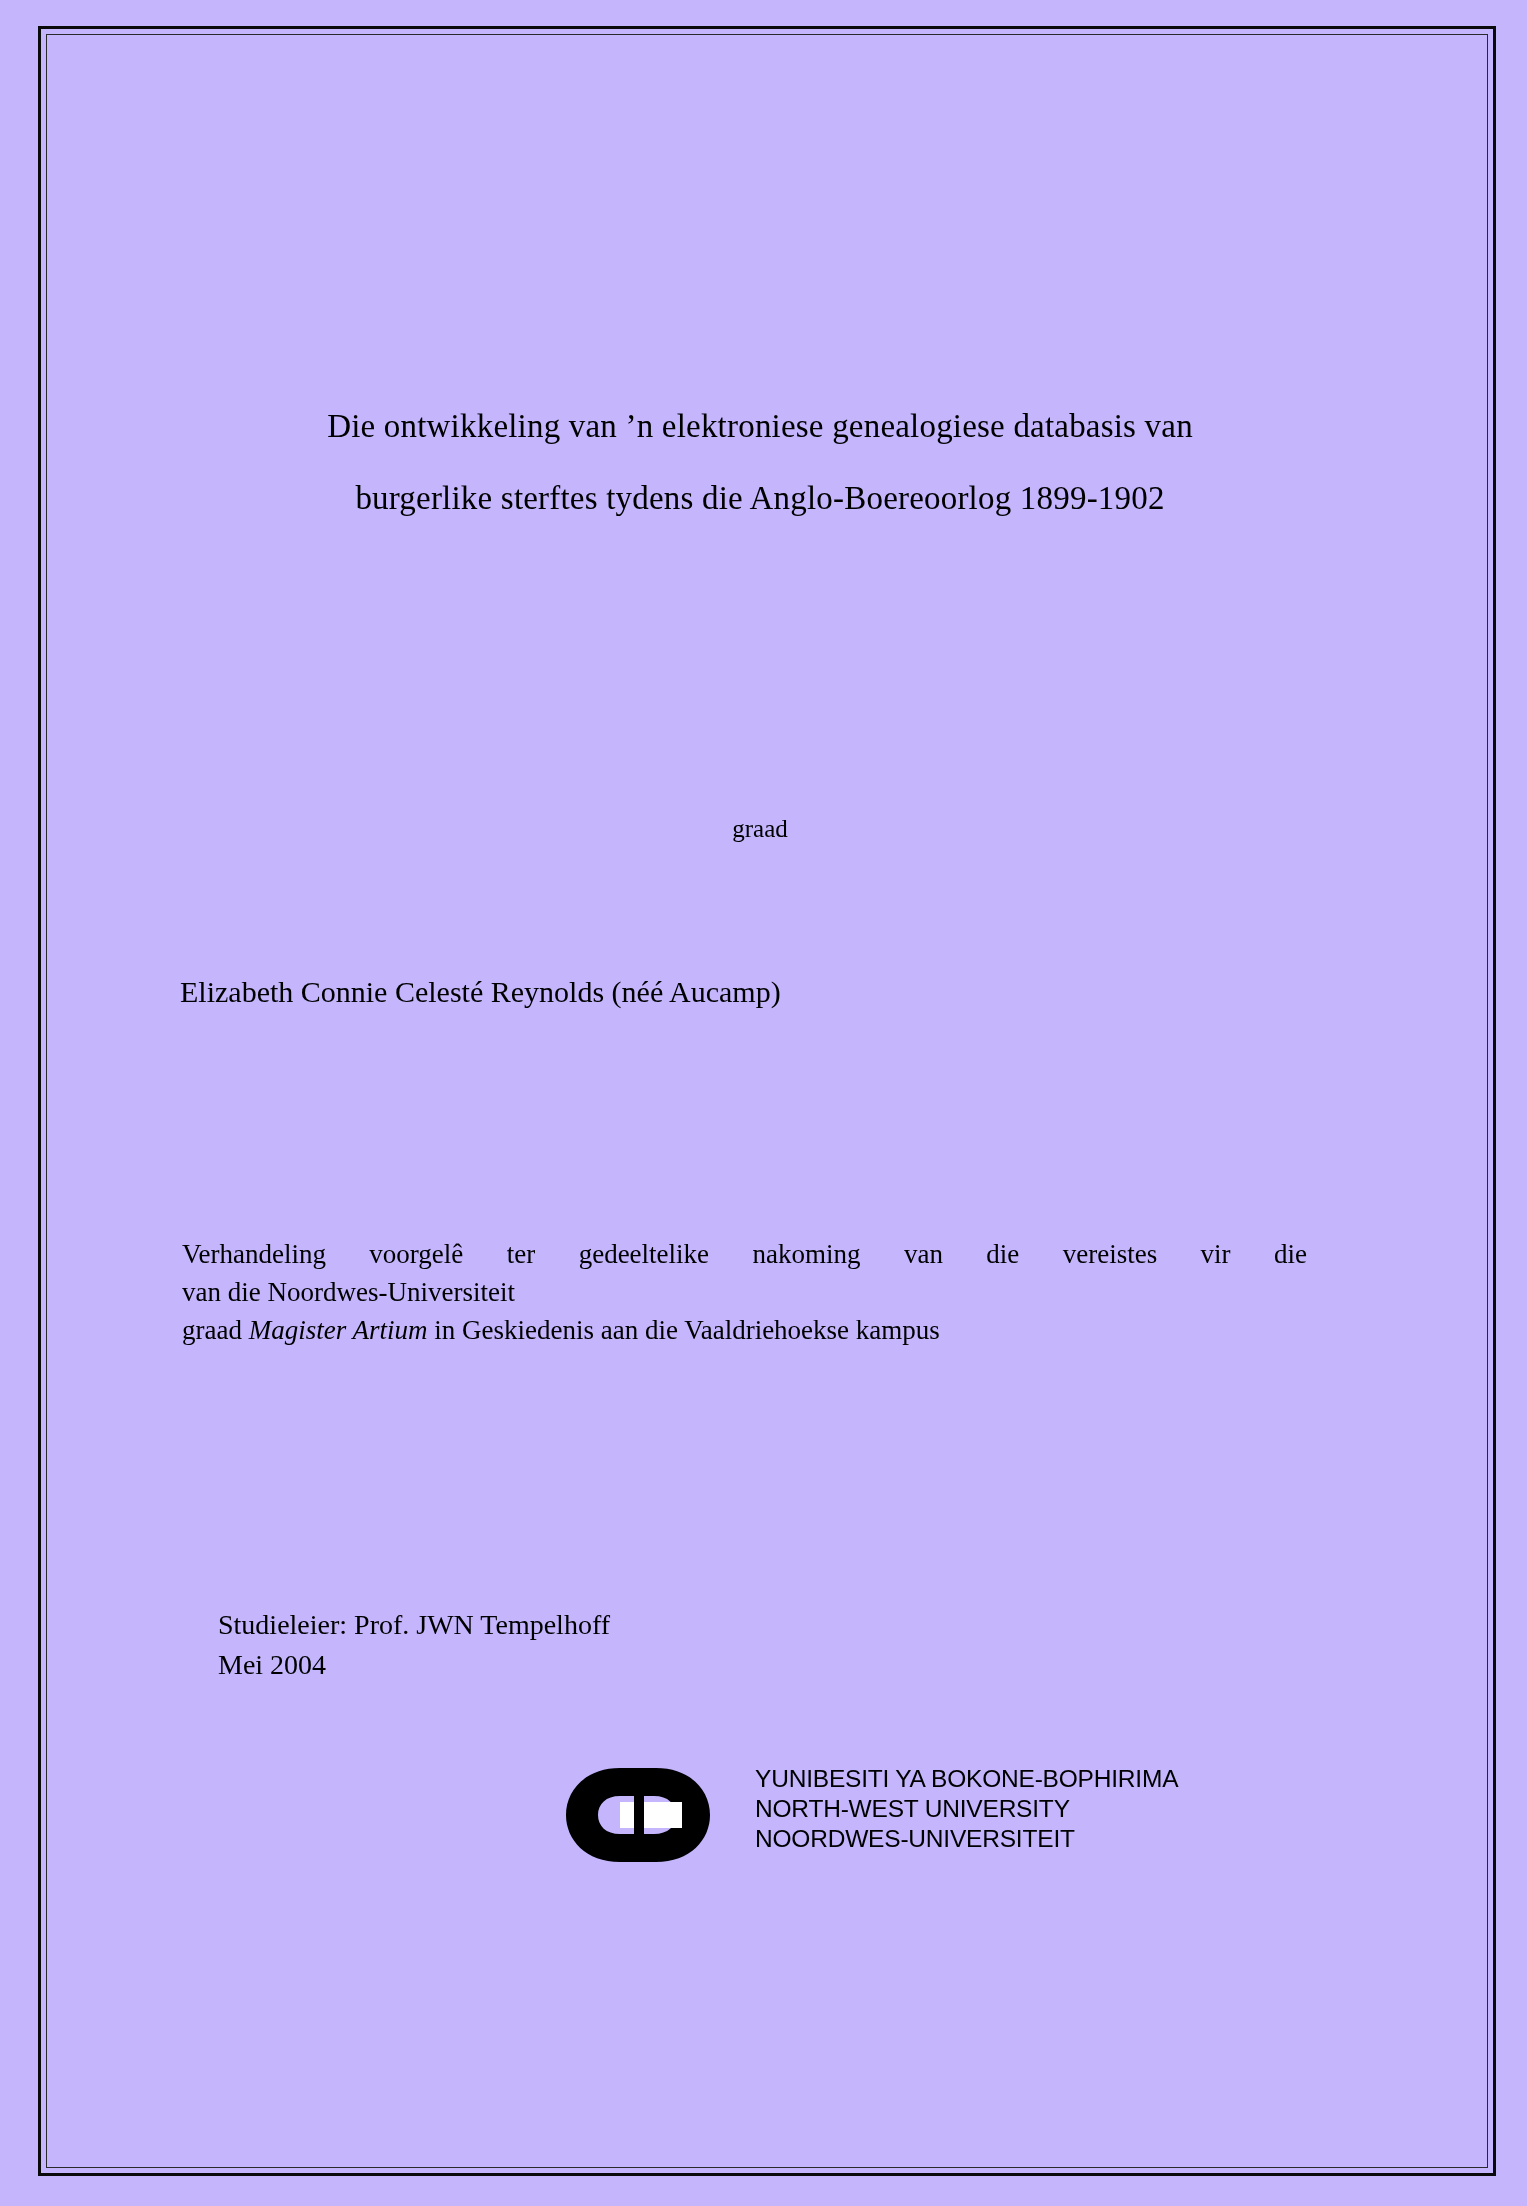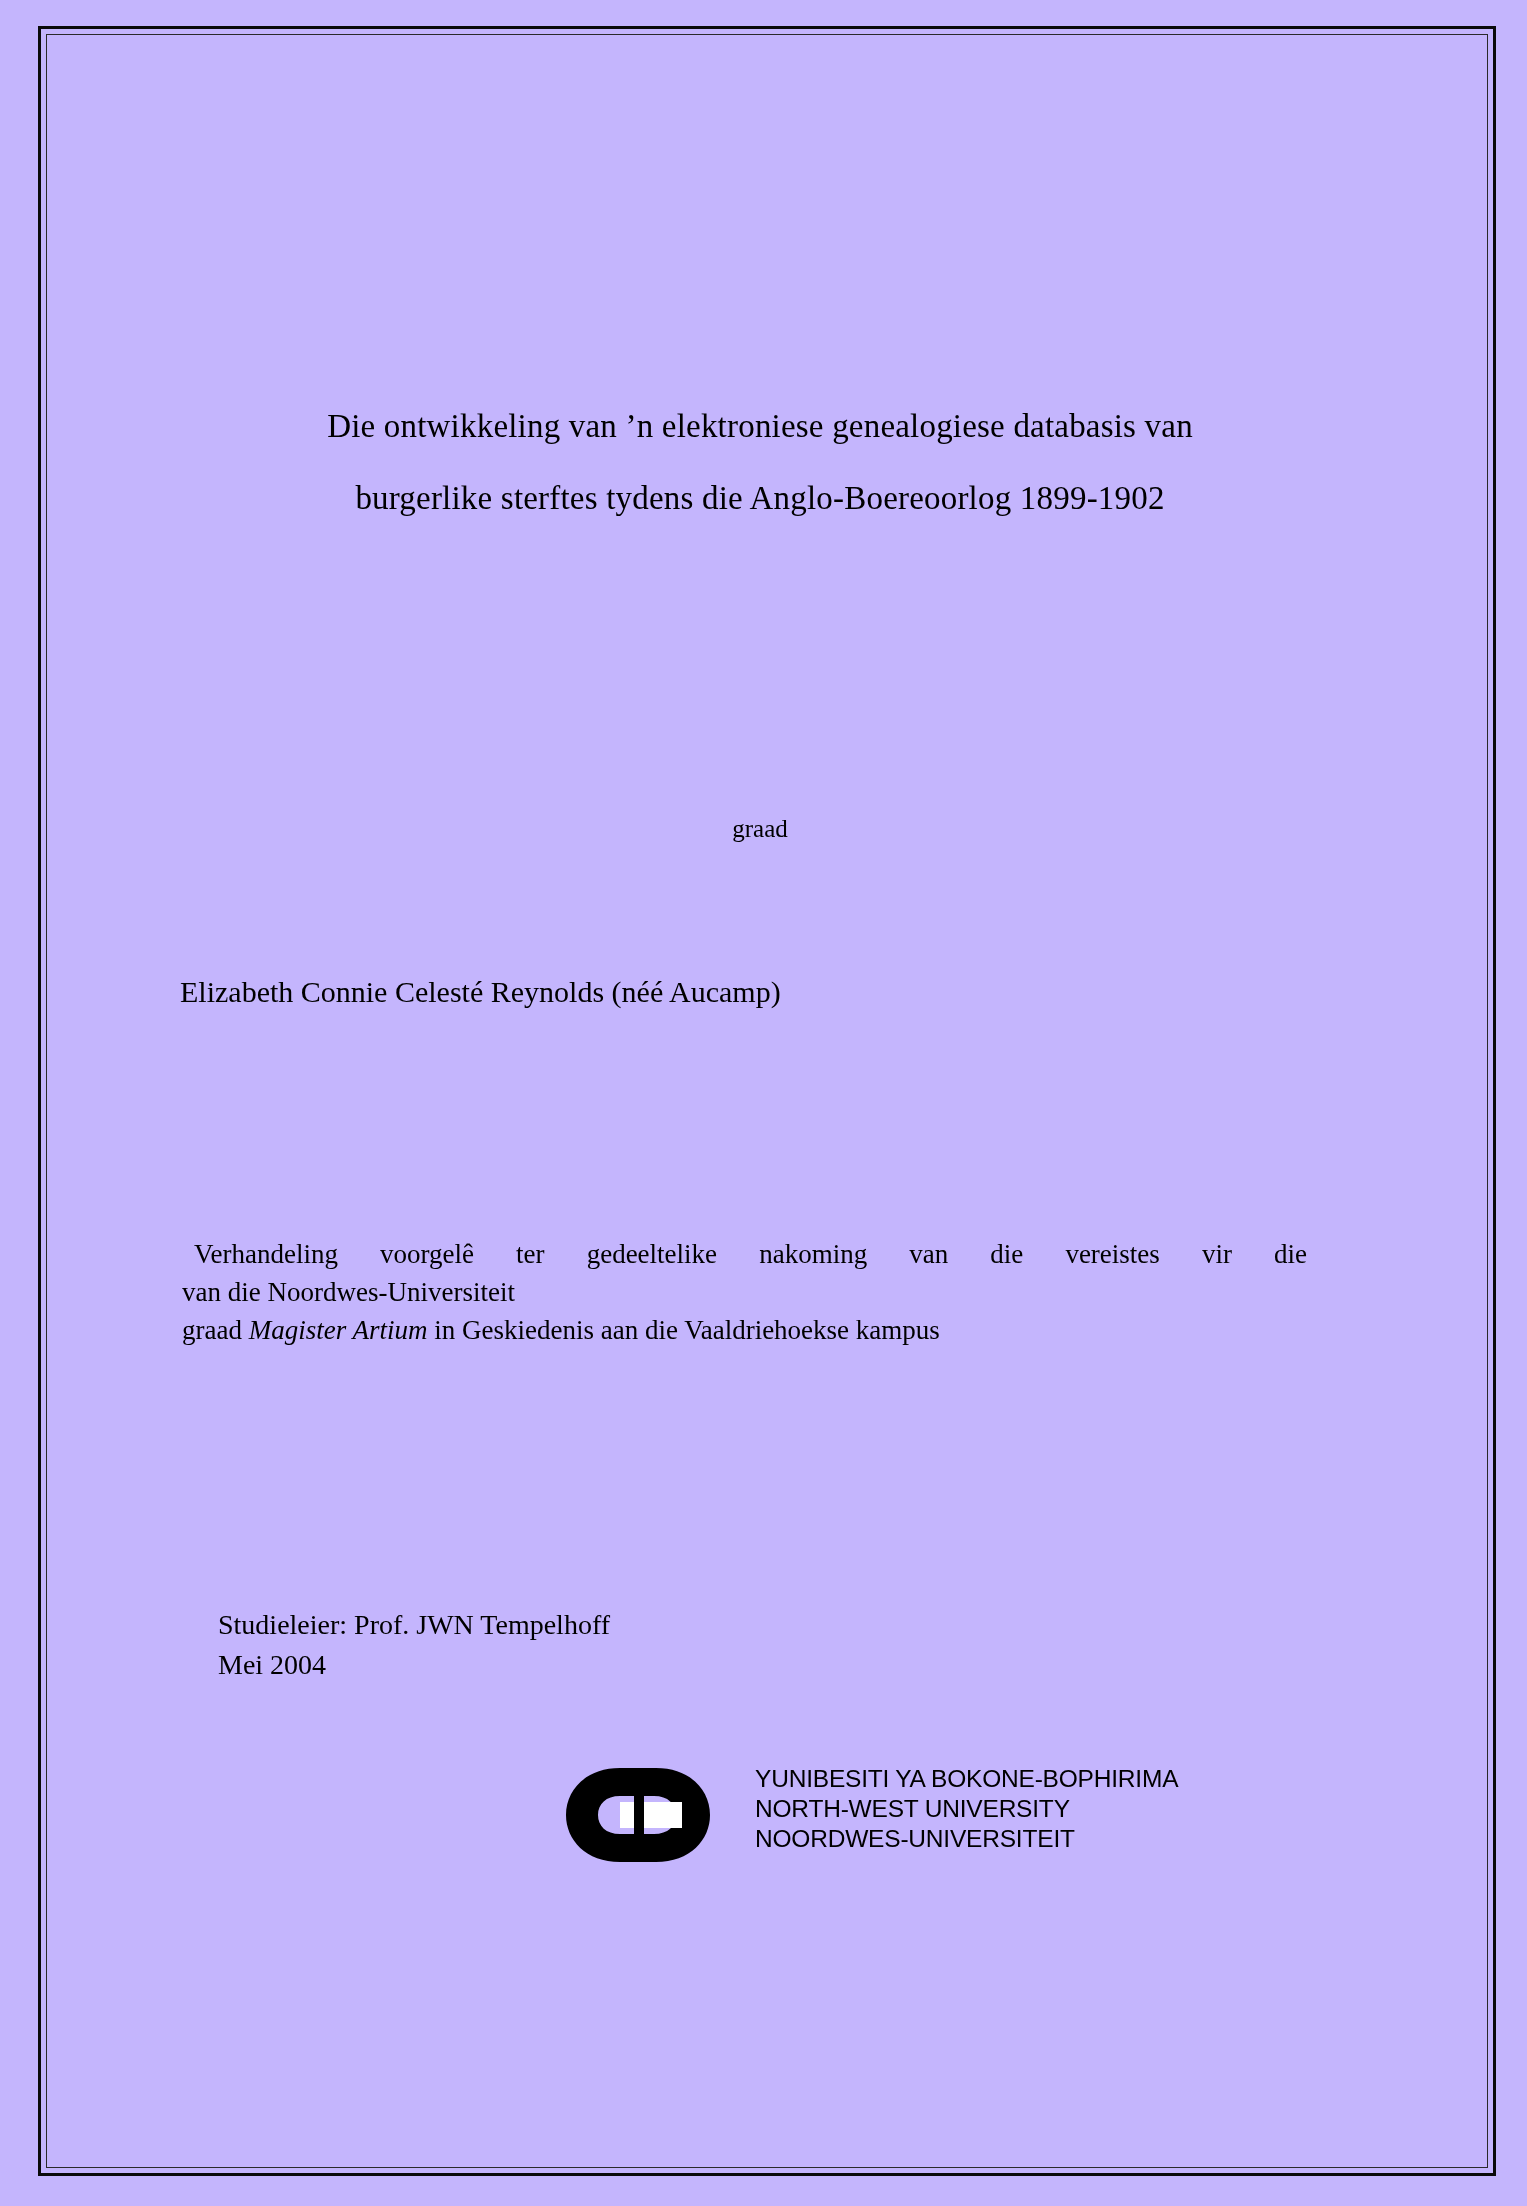--- a/index.html
+++ b/index.html
@@ -86,21 +86,20 @@
     position: absolute;
     left: 2px;
     top: 1175px;
     width: 1125px;
     font-size: 27px;
     line-height: 38px;
   }
   .statement .justified {
     text-align: justify;
     text-align-last: justify;
-    margin-left: 12px;
   }
   .statement .plain {
     text-align: left;
   }
   .statement i {
     font-style: italic;
   }
 
   .supervisor {
     position: absolute;

